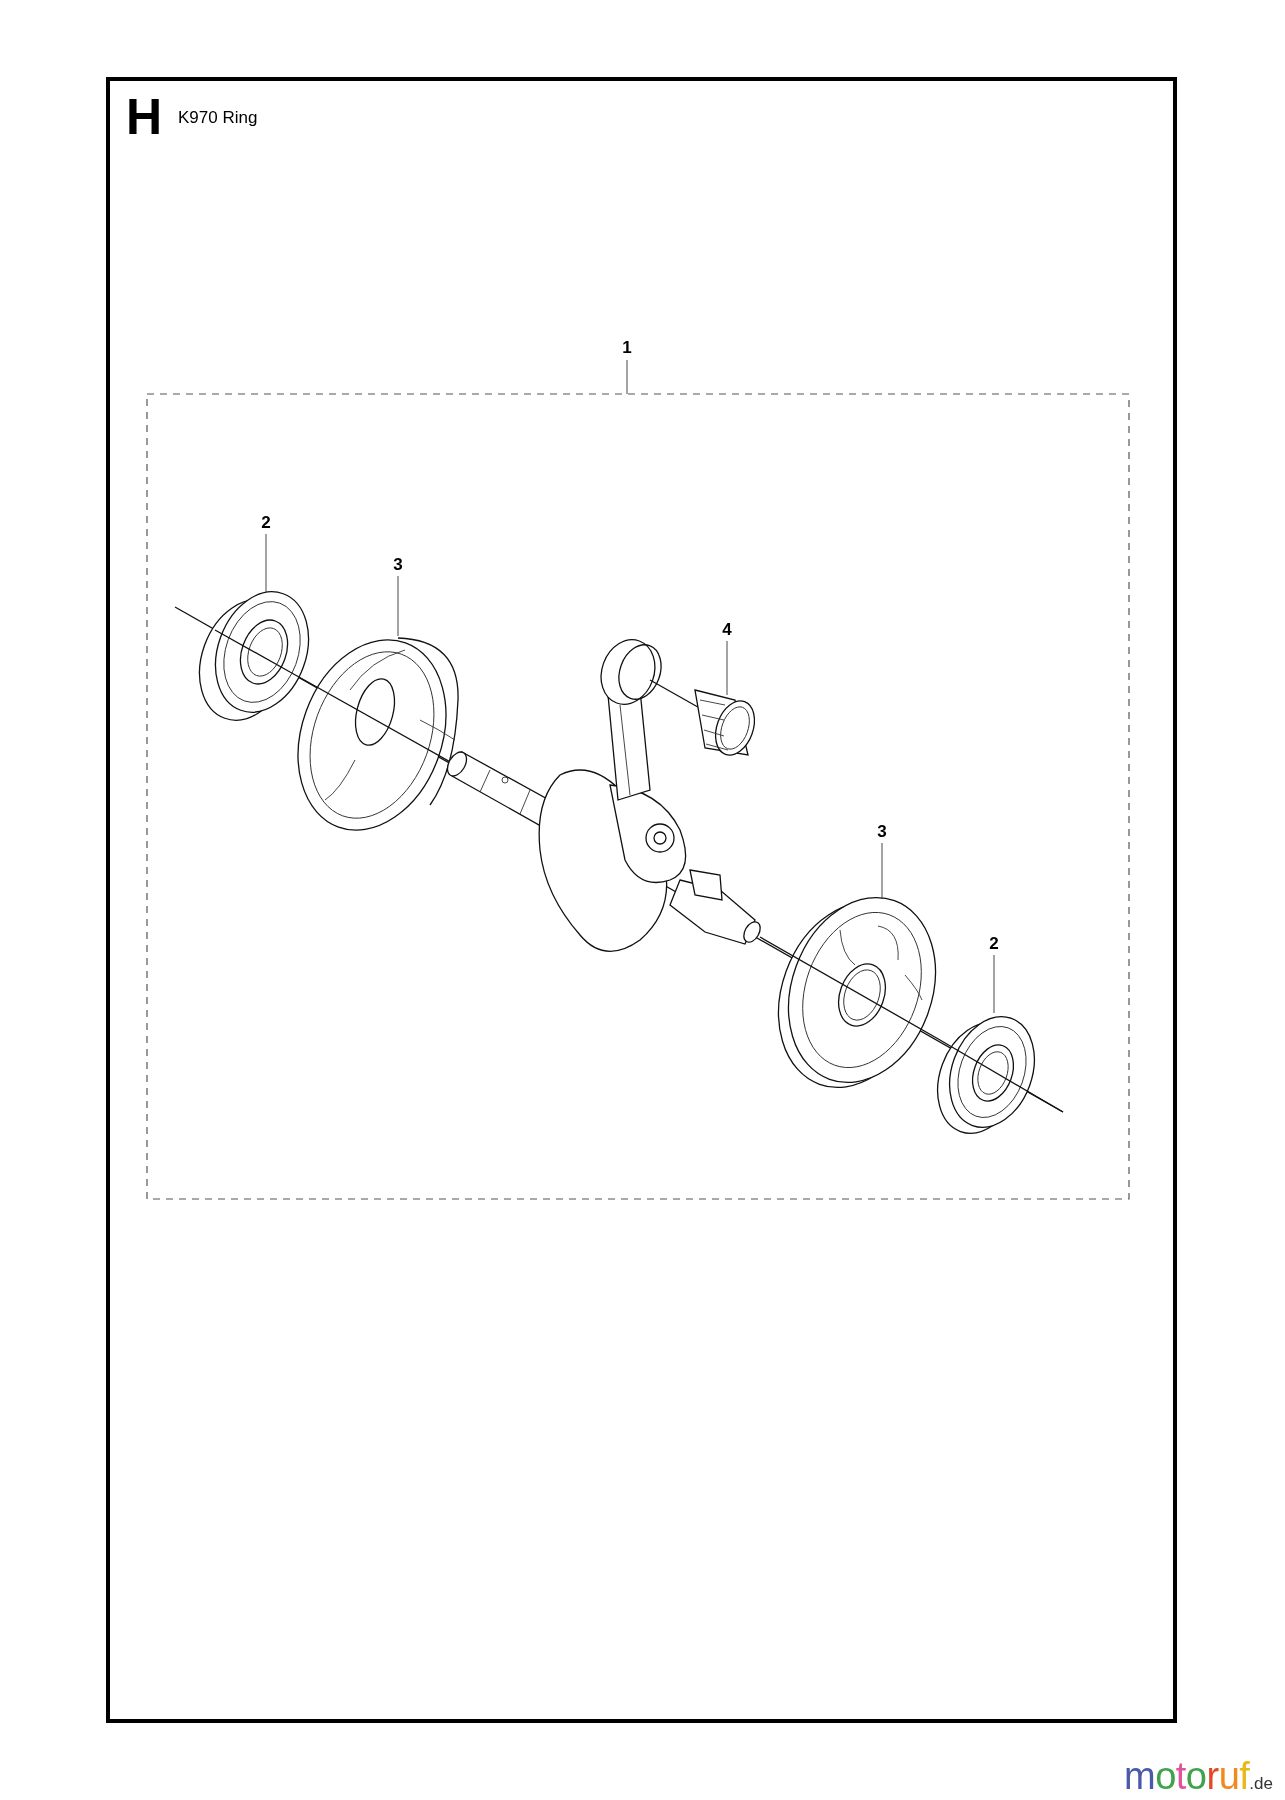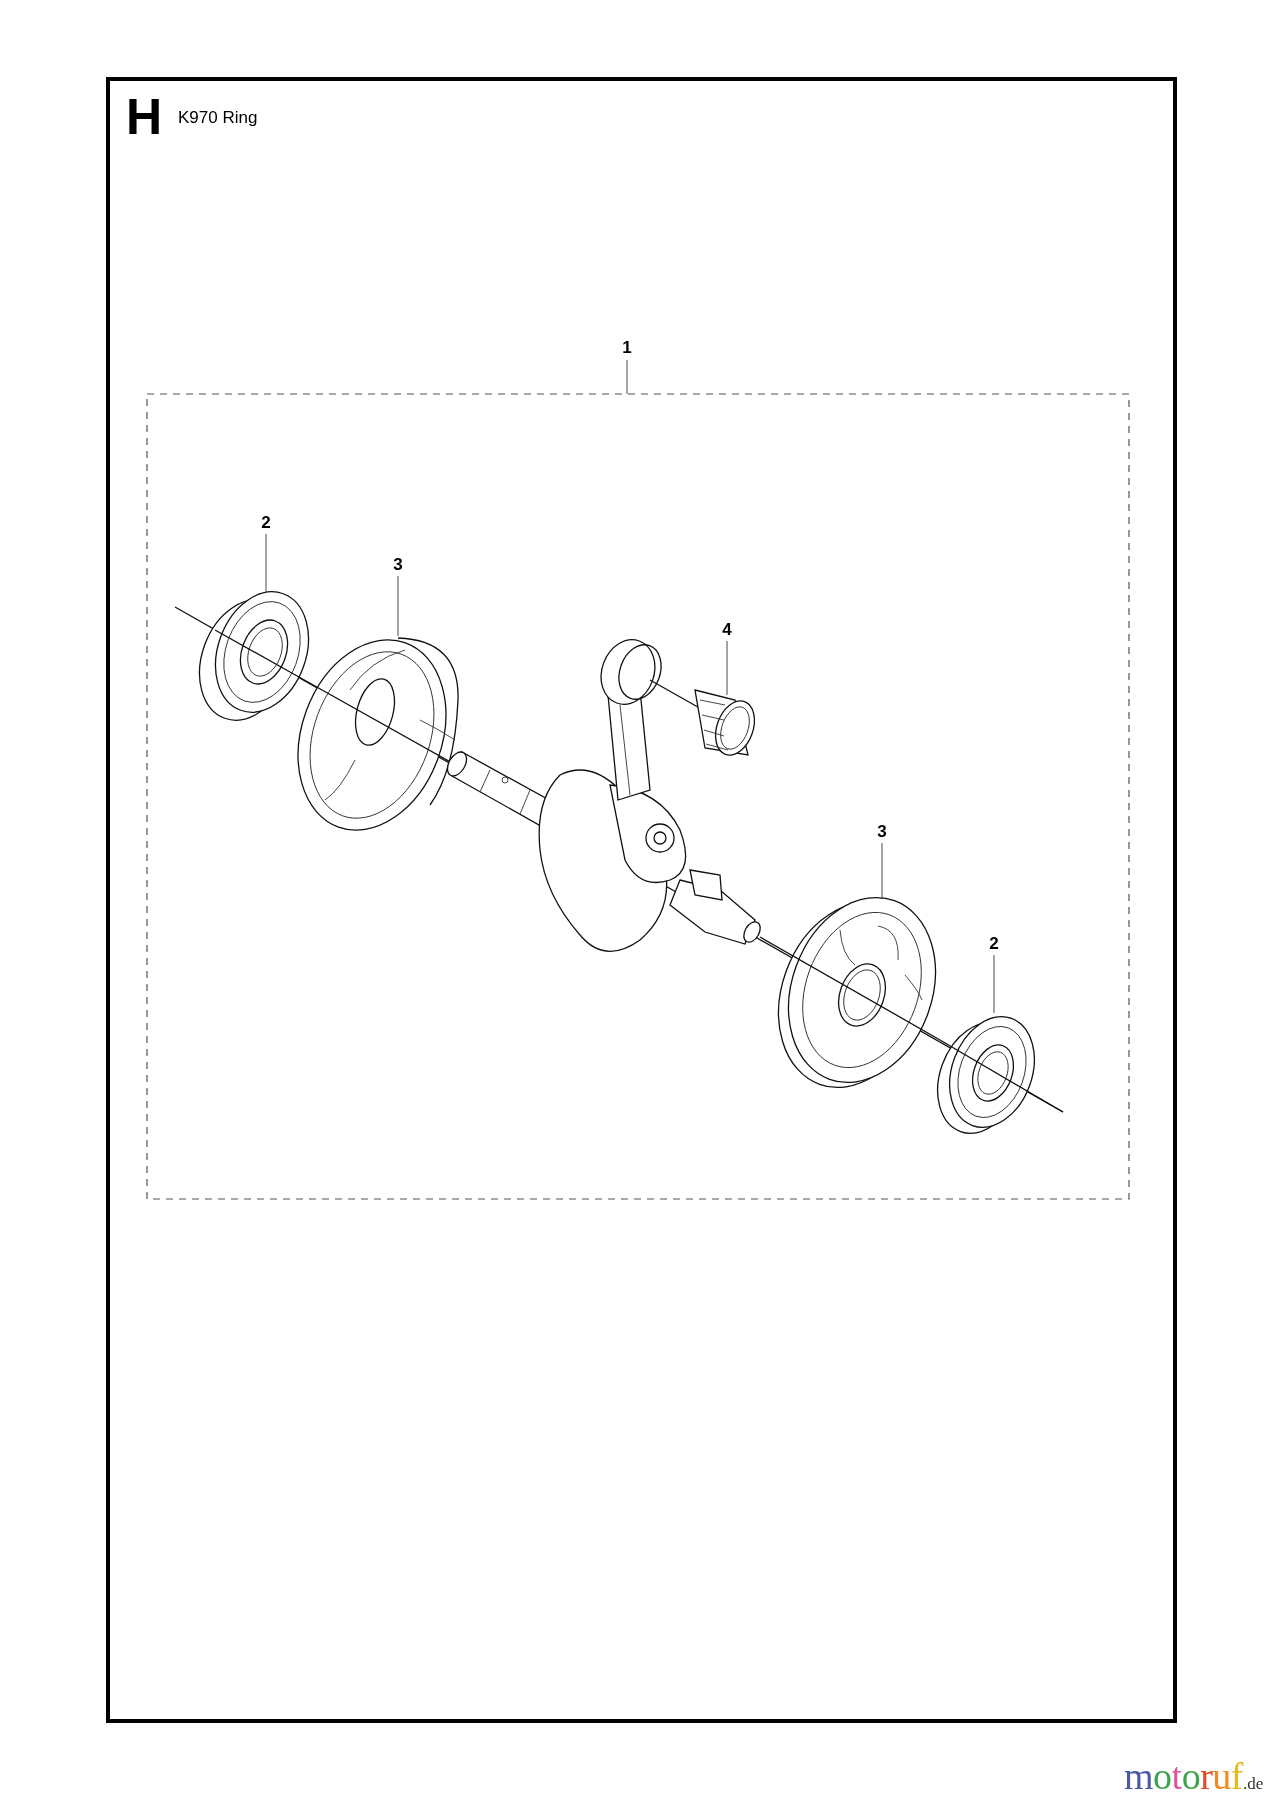--- a/index.html
+++ b/index.html
@@ -6,21 +6,21 @@
   body { width: 1285px; height: 1800px; position: relative; overflow: hidden;
          font-family: "Liberation Sans", sans-serif; }
   .frame { position: absolute; left: 106px; top: 77px; width: 1063px; height: 1638px;
            border: 4px solid #000; box-sizing: content-box; }
   .section-letter { position: absolute; left: 126px; top: 92px; font-size: 50px; font-weight: bold;
                     color: #000; line-height: 1; font-family: "Liberation Sans", sans-serif; }
   .section-title { position: absolute; left: 178px; top: 96px; font-size: 17px; font-weight: normal;
                    color: #000; font-family: "Liberation Sans", sans-serif; margin-top: 12px; }
   svg.drawing { position: absolute; left: 0; top: 0; }
   .callout { font-family: "Liberation Sans", sans-serif; font-size: 17px; font-weight: bold; fill: #000; }
-  .logo { position: absolute; left: 1124px; top: 1757px; font-family: Liberation Serif, serif;
+  .logo { position: absolute; left: 1124px; top: 1757px; font-family: Liberation Sans, sans-serif;
           font-size: 38px; line-height: 1; letter-spacing: -0.5px; }
   .logo .de { font-size: 17px; color: #333; letter-spacing: 0; }
   .ln { fill: none; stroke: #111; stroke-width: 1.3; }
   .ln-thin { fill: none; stroke: #333; stroke-width: 0.9; }
   .part-fill { fill: #fff; stroke: #111; stroke-width: 1.3; }
 </style>
 </head>
 <body>
 
 <div class="frame"></div>

